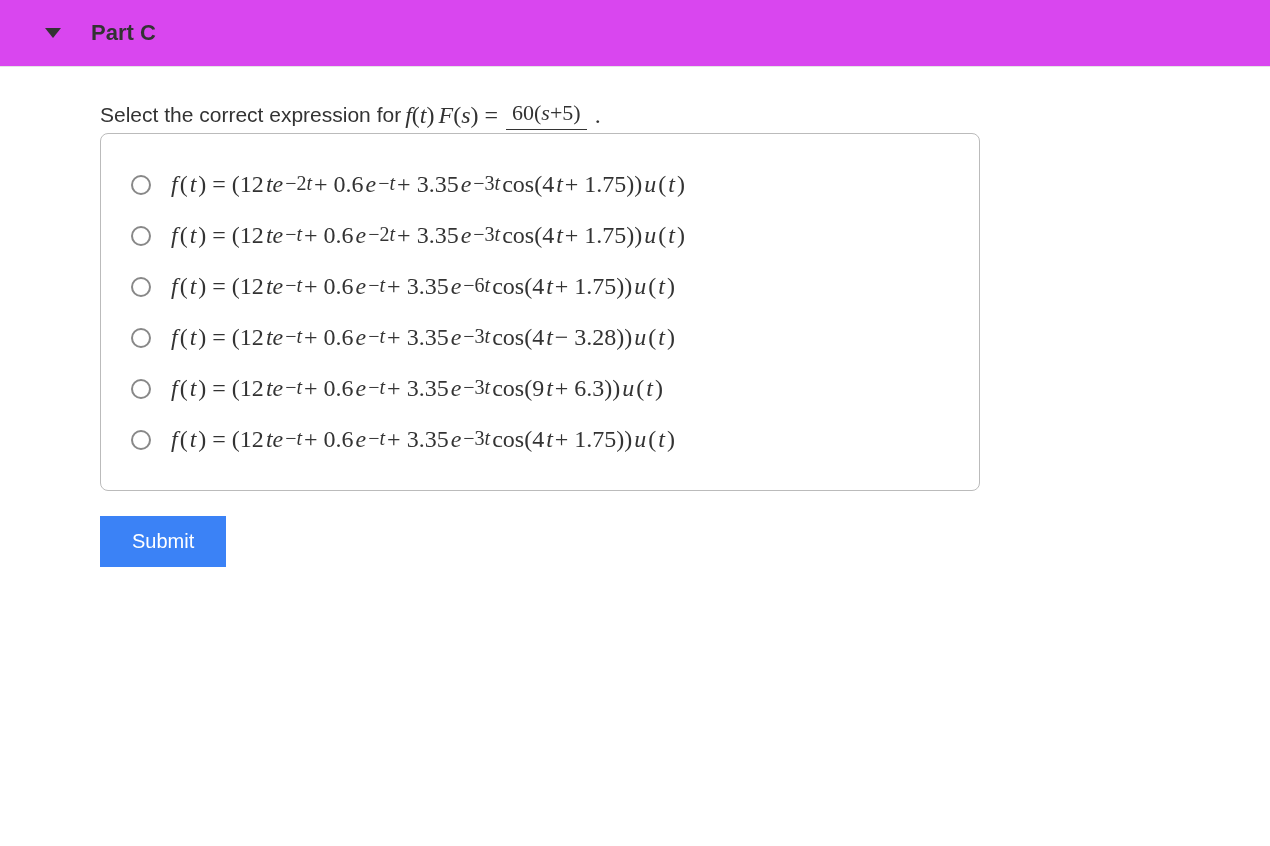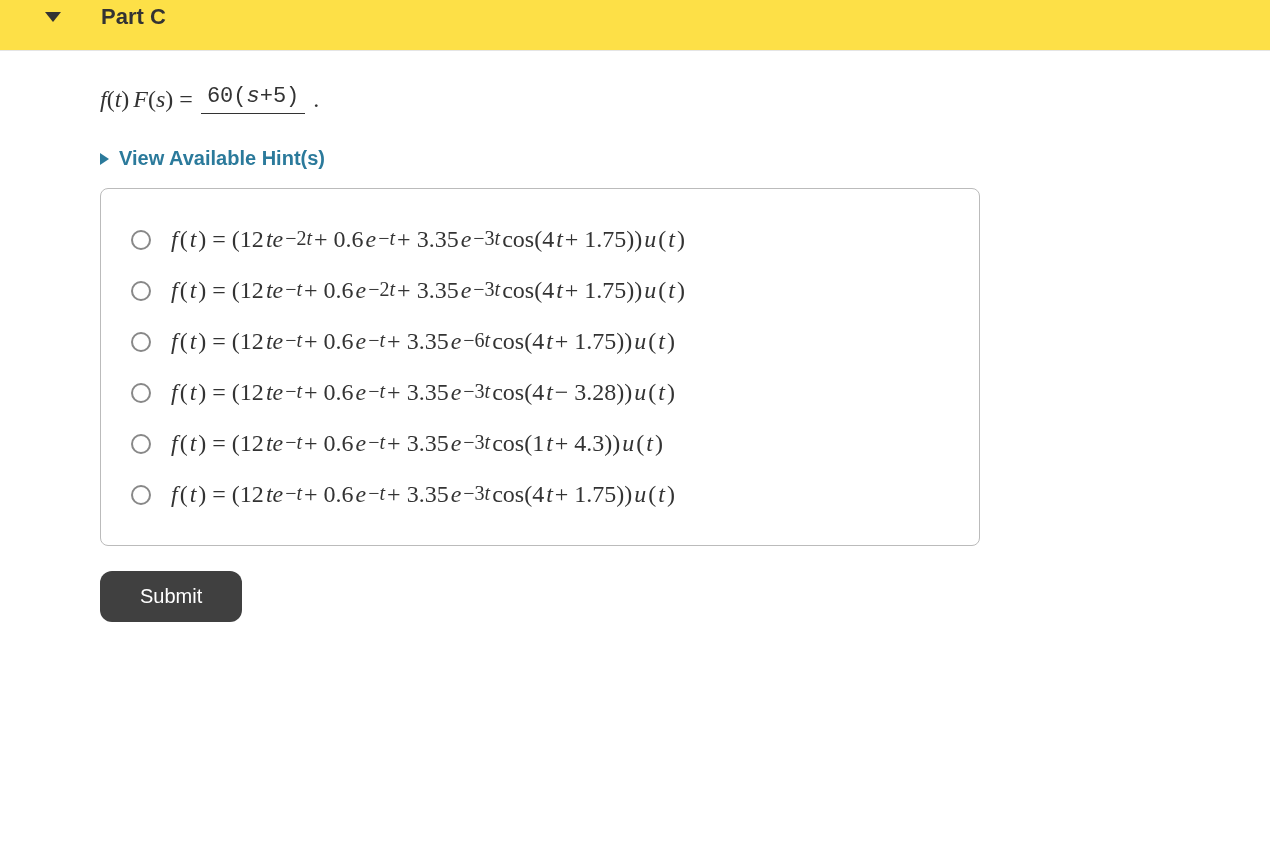--- a/index.html
+++ b/index.html
@@ -3,26 +3,26 @@
   <meta charset="utf-8">
   <style>
     * { margin: 0; padding: 0; box-sizing: border-box; }
     body {
       font-family: Arial, Helvetica, sans-serif;
       background: #fff;
       color: #333;
       width: 1270px;
     }
     .section-header {
-      background: #fde047;
+      background: #d946ef;
       border-bottom: 1px solid #e5e5e5;
-      padding: 4px 30px 20px 45px;
-      display: flex;
-      align-items: center;
-      gap: 40px;
+      padding: 20px 30px 20px 45px;
+      display: flex;
+      align-items: center;
+      gap: 30px;
     }
     .collapse-arrow {
       width: 0;
       height: 0;
       border-left: 8px solid transparent;
       border-right: 8px solid transparent;
       border-top: 10px solid #333;
     }
     .section-title {
       font-weight: bold;
@@ -88,61 +88,58 @@
       display: flex;
       align-items: baseline;
       gap: 2px;
       white-space: nowrap;
     }
     .option-label .rm { font-style: normal; }
     .option-label sup { font-size: 20px; font-style: normal; position: relative; top: -2px; }
     .option-label sup .it { font-style: italic; }
     .submit-btn {
       margin-top: 25px;
-      background: #404040;
+      background: #3b82f6;
       color: #fff;
       border: none;
-      border-radius: 12px;
-      padding: 14px 40px;
+      border-radius: 0;
+      padding: 14px 32px;
       font-size: 20px;
       cursor: pointer;
     }
-    .frac { display: inline-flex; flex-direction: row; align-items: center; font-family:Liberation Mono, monospace; font-style:normal; vertical-align: middle; margin: 0 4px; line-height:1.2;}
+    .frac { display: inline-flex; flex-direction: row; align-items: center; font-family:Liberation Serif, serif; font-style:normal; vertical-align: middle; margin: 0 4px; line-height:1.2;}
     .frac .num { border-bottom: 1.5px solid #333; padding: 0 6px 3px; font-size:22px;}
     .frac .den { padding: 3px 6px 0; font-size:22px;}
     .frac .it { font-style: italic; }
     .nobr { white-space: nowrap; }
   </style>
 </head>
 <body>
 
 <div class="section-header">
   <span class="collapse-arrow"></span>
   <span class="section-title">Part C</span>
 </div>
 
 <div class="content">
 
   <div class="prompt">
+    <span>Select the correct expression for </span>
     <span class="mathit nobr">
       <span style="font-style:italic">f</span><span style="font-style:normal">(</span><span style="font-style:italic">t</span><span style="font-style:normal">)</span>
     </span>
     <span class="mathit nobr">
       <span style="font-style:italic">F</span><span style="font-style:normal">(</span><span style="font-style:italic">s</span><span style="font-style:normal">) =</span>
     </span>
     <span class="frac">
       <span class="num"><span class="rm">60(</span><span class="it">s</span><span class="rm">+5)</span></span>
     </span>
     <span class="mathit" style="font-style:normal">.</span>
   </div>
 
-  <div class="hints">
-    <span class="hints-arrow"></span>
-    <span class="hints-text">View Available Hint(s)</span>
-  </div>
 
   <div class="options-box">
 
   <div class="option-row">
         <div class="radio-circle"></div>
         <div class="option-label">
           <span>f</span>
           <span class="rm">(</span>
           <span>t</span>
           <span class="rm">) = (12</span>
@@ -243,23 +240,23 @@
           <span>t</span>
           <span class="rm">) = (12</span>
           <span>te</span>
           <sup>−<span class="it">t</span></sup>
           <span class="rm"> + 0.6</span>
           <span>e</span>
           <sup>−<span class="it">t</span></sup>
           <span class="rm"> + 3.35</span>
           <span>e</span>
           <sup>−3<span class="it">t</span></sup>
-          <span class="rm"> cos(1</span>
-          <span>t</span>
-          <span class="rm"> + 4.3))</span>
+          <span class="rm"> cos(9</span>
+          <span>t</span>
+          <span class="rm"> + 6.3))</span>
           <span>u</span>
           <span class="rm">(</span>
           <span>t</span>
           <span class="rm">)</span>
         </div>
       </div>
       <div class="option-row">
         <div class="radio-circle"></div>
         <div class="option-label">
           <span>f</span>

